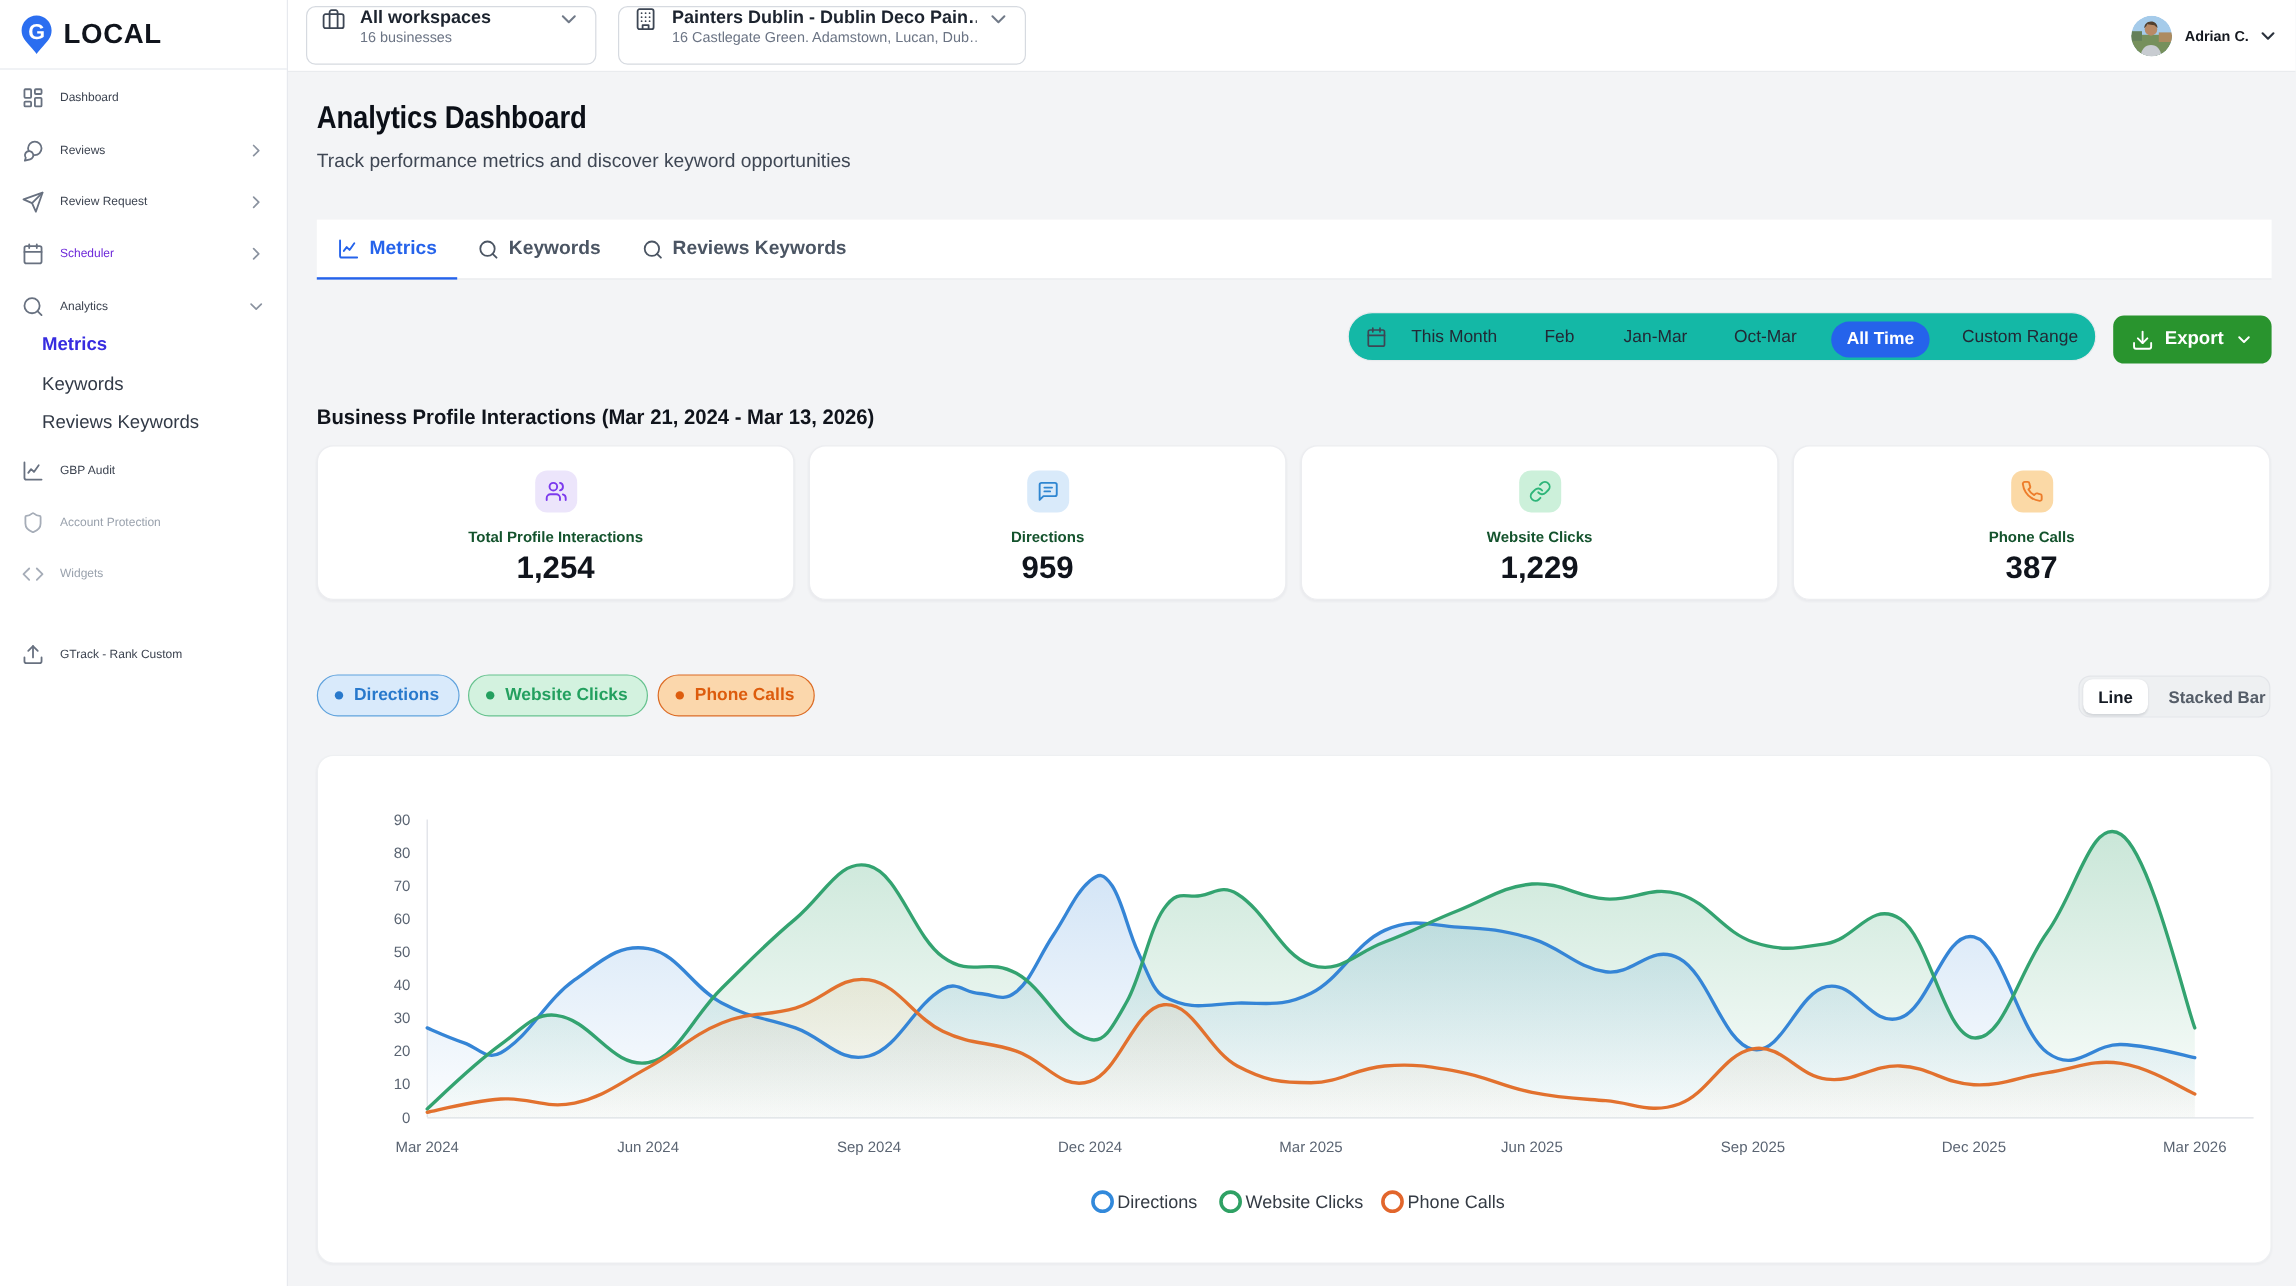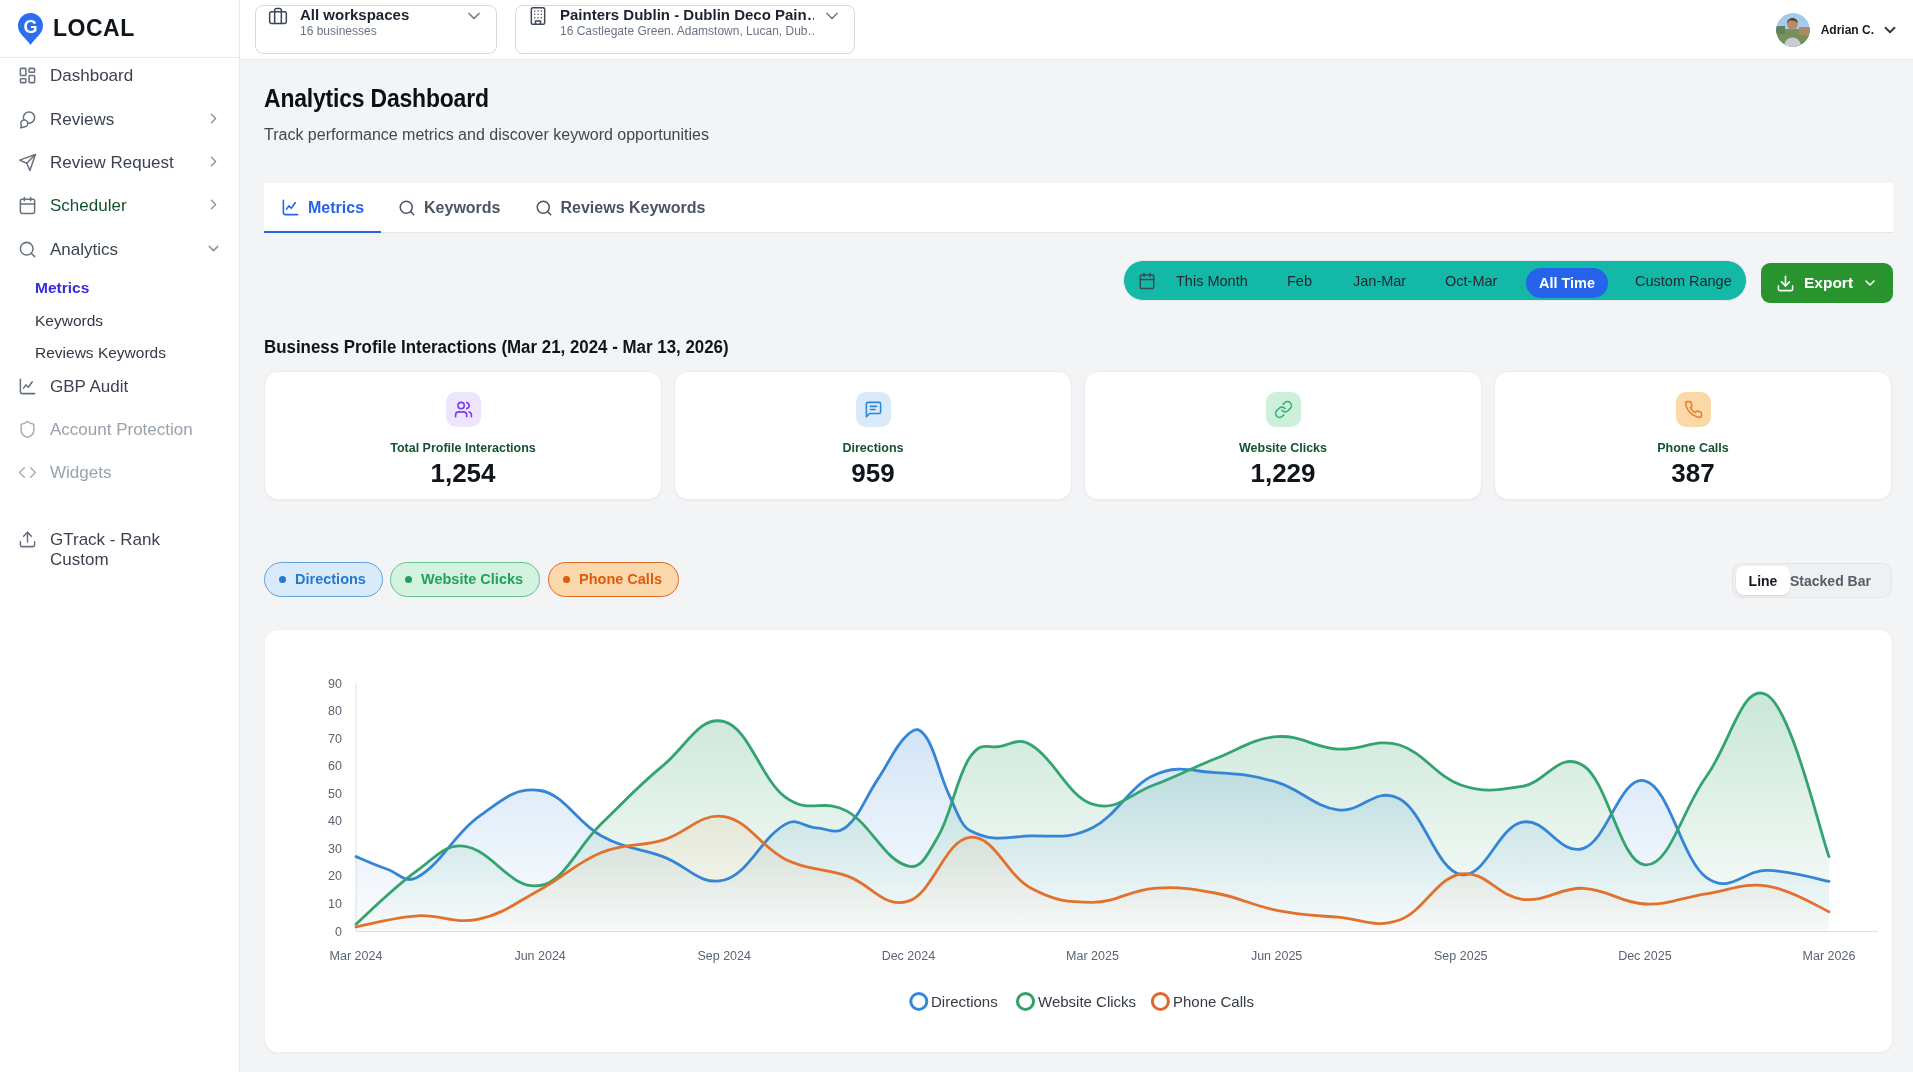--- a/index.html
+++ b/index.html
@@ -1,19 +1,19 @@
 <!DOCTYPE html>
 <html><head><meta charset="utf-8"><title>Analytics Dashboard</title>
 <style>
 *{margin:0;padding:0;box-sizing:border-box}
 html,body{width:1913px;height:1072px;font-family:"Liberation Sans",sans-serif;background:#f3f4f6;overflow:hidden}
 .sidebar{position:absolute;left:0;top:0;width:240px;height:1072px;background:#fff;border-right:1px solid #e7e9ee;z-index:5}
 .logo{position:absolute;left:0;top:0;width:239px;height:58px;border-bottom:1px solid #e7e9ee;display:flex;align-items:center;padding-left:17px}
 .logotxt{font-size:23px;font-weight:800;color:#10141c;letter-spacing:.5px;margin-left:9px}
-.nav{position:absolute;left:18px;width:204px;height:30px;display:flex;font-size:17px}
+.nav{position:absolute;left:18px;width:204px;height:30px;display:flex;align-items:center;font-size:10px}
 .nico{margin-right:13px;flex:none}
 .nchev{margin-left:auto;display:flex}
 .sub{position:absolute;left:35px;height:22px;font-size:15.5px;display:flex;align-items:center}
 .topbar{position:absolute;left:240px;top:0;right:0;height:60px;background:#fff;border-bottom:1px solid #e9ebee}
 .dd{position:absolute;top:5px;height:49px;background:#fff;border:1px solid #d6dae0;border-radius:8px;display:flex;align-items:flex-start;padding:0 12px}
 .ddic{flex:none;margin-right:12px}
 .ddtxt{flex:1;min-width:0}
 .ddt{font-size:15px;font-weight:600;color:#1c232e;white-space:nowrap;overflow:hidden}
 .dds{font-size:12px;color:#6b7484;margin-top:1px;white-space:nowrap;overflow:hidden}
 .ddchev{margin-left:8px;display:flex}
@@ -34,21 +34,21 @@
 .export{position:absolute;left:1521px;top:203px;width:132px;height:40px;background:#29942e;border-radius:9px;display:flex;align-items:center;justify-content:center;gap:9px;color:#fff;font-size:15.5px;font-weight:700}
 .shead{position:absolute;left:24px;top:277px;font-size:17.5px;font-weight:700;color:#10141c;transform:scaleX(.965);transform-origin:0 50%}
 .card{position:absolute;top:311px;width:398px;height:129px;background:#fff;border:1px solid #ecedf0;border-radius:14px;box-shadow:0 1px 2px rgba(16,24,40,.04);text-align:center}
 .cicon{position:absolute;left:50%;top:20px;margin-left:-17.5px;width:35px;height:35px;border-radius:10px;display:flex;align-items:center;justify-content:center}
 .clabel{position:absolute;top:69px;width:100%;font-size:12.5px;font-weight:700;color:#14532d}
 .cvalue{position:absolute;top:86px;width:100%;font-size:26px;font-weight:700;color:#10141c}
 .chip{position:absolute;top:502px;height:35px;border:1.5px solid;border-radius:18px;display:inline-flex;align-items:center;font-size:14.5px;font-weight:700;padding:0 16px 1px 14px}
 .dot{width:7px;height:7px;border-radius:50%;margin-right:9px}
 .toggle{position:absolute;left:1492px;top:503px;width:160px;height:35px;background:#eef0f2;border:1px solid #e3e5e9;border-radius:10px;display:flex;align-items:center;padding:0 3px}
 .tgl-on{width:54px;height:29px;background:#fff;border-radius:8px;box-shadow:0 1px 2px rgba(16,24,40,.12);display:inline-flex;align-items:center;justify-content:center;font-size:14px;font-weight:700;color:#141a23}
-.tgl-off{flex:1;text-align:left;font-size:14px;font-weight:600;color:#555d68}
+.tgl-off{flex:1;text-align:right;font-size:14px;font-weight:600;color:#555d68}
 .chartcard{position:absolute;left:24px;top:569px;width:1629px;height:424px;background:#fff;border:1px solid #eef0f2;border-radius:14px;box-shadow:0 1px 2px rgba(16,24,40,.04)}
 </style></head>
 <body>
 <div class="sidebar">
     <div class="logo">
       <svg width="27" height="33" viewBox="0 0 27 33">
         <path d="M13.5 1C6.6 1 1 6.6 1 13.5c0 6.1 4 9.6 7.3 13.2 2 2.2 4 4.4 5.2 6.3 1.2-1.9 3.2-4.1 5.2-6.3C22 23.1 26 19.6 26 13.5 26 6.6 20.4 1 13.5 1z" fill="#2b6ef0"></path>
         <text x="13.5" y="20.5" text-anchor="middle" style="font:800 18px 'Liberation Sans',sans-serif" fill="#fff">G</text>
       </svg>
       <span class="logotxt">LOCAL</span>
@@ -84,21 +84,21 @@
         <svg class="" width="17" height="17" viewBox="0 0 24 24" fill="none" stroke="#8b93a0" stroke-width="2" stroke-linecap="round" stroke-linejoin="round">
           <path d="m9 18 6-6-6-6"></path>
         </svg>
       </span>
     </div>
     <div class="nav" style="top:196px">
       <svg class="nico" width="19" height="19" viewBox="0 0 24 24" fill="none" stroke="#687180" stroke-width="1.9" stroke-linecap="round" stroke-linejoin="round">
         <rect x="3" y="4" width="18" height="18" rx="2"></rect>
         <path d="M16 2v4M8 2v4M3 10h18"></path>
       </svg>
-      <span style="color:#14532d">Scheduler</span>
+      <span style="color:#6d28d9">Scheduler</span>
       <span class="nchev">
         <svg class="" width="17" height="17" viewBox="0 0 24 24" fill="none" stroke="#8b93a0" stroke-width="2" stroke-linecap="round" stroke-linejoin="round">
           <path d="m9 18 6-6-6-6"></path>
         </svg>
       </span>
     </div>
     <div class="nav" style="top:240px">
       <svg class="nico" width="19" height="19" viewBox="0 0 24 24" fill="none" stroke="#687180" stroke-width="1.9" stroke-linecap="round" stroke-linejoin="round">
         <circle cx="11" cy="11" r="8"></circle>
         <path d="m21 21-4.3-4.3"></path>

